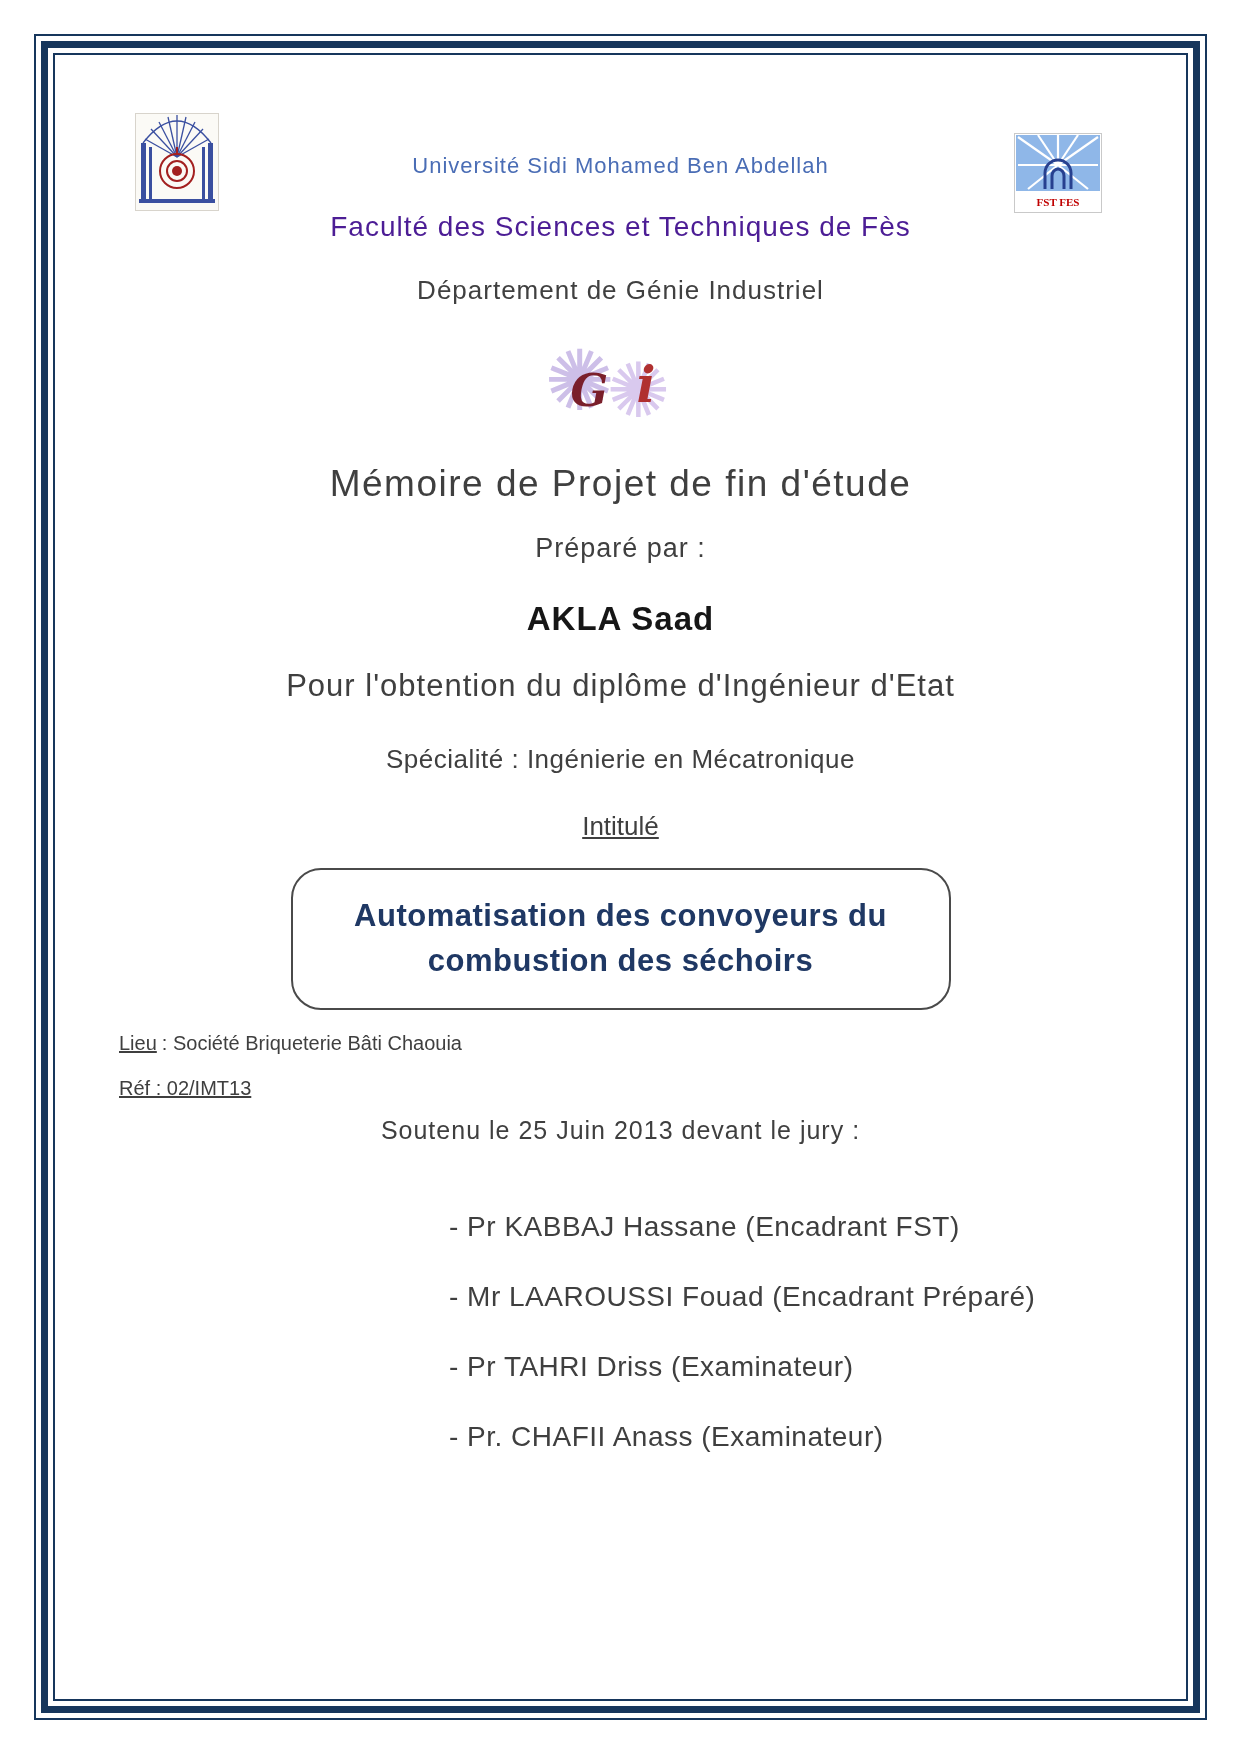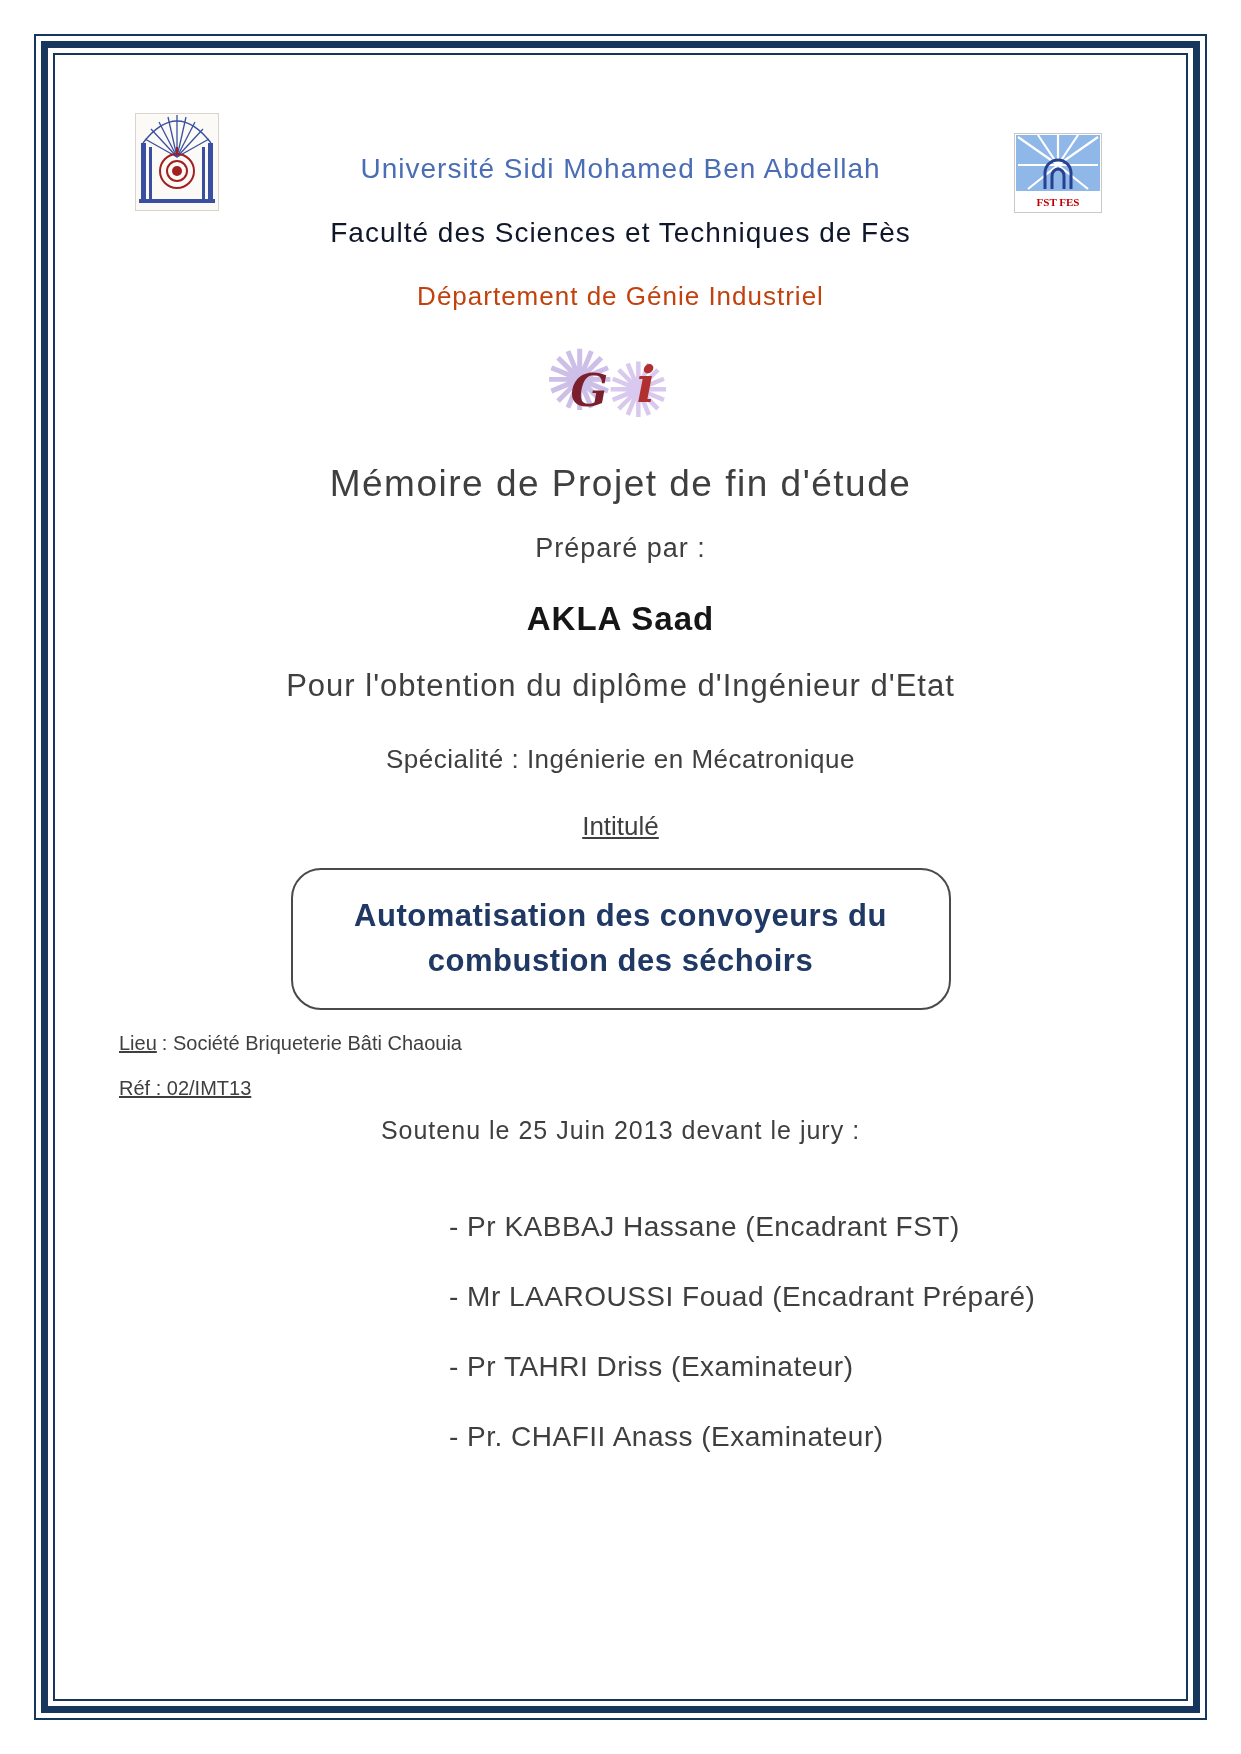--- a/index.html
+++ b/index.html
@@ -13,23 +13,23 @@
   
   .frame1 { position:absolute; inset:34px; border:2px solid #16365C; }
   .frame2 { position:absolute; inset:5px;  border:7px solid #16365C; }
   .frame3 { position:absolute; inset:5px;  border:2px solid #16365C; }
   .content{ position:absolute; inset:0; padding:58px 64px 0; box-sizing:border-box; overflow:hidden; }
 
   
   .header { position:relative; text-align:center; min-height:212px; }
   .logo-usmba { position:absolute; left:16px; top:0; }
   .logo-fst   { position:absolute; right:20px; top:20px; }
-  .h-university { font-size:28px; color:#4a6db5; padding-top:40px; letter-spacing:1px; }
-  .h-faculty    { font-size:28px; color:#0f172a; margin-top:32px; letter-spacing:1px; }
-  .h-department { font-size:26px; color:#c2410c; margin-top:32px; letter-spacing:1px; }
+  .h-university { font-size:22px; color:#4a6db5; padding-top:40px; letter-spacing:1px; }
+  .h-faculty    { font-size:28px; color:#4c1d95; margin-top:32px; letter-spacing:1px; }
+  .h-department { font-size:26px; color:#404040; margin-top:32px; letter-spacing:1px; }
 
   
   .gi { position:relative; width:160px; height:96px; margin:16px auto 0; }
   .gi .burst { position:absolute; font-size:84px; line-height:84px; color:#cdbfe8; }
   .gi .burst-left  { left:4px;  top:-2px; }
   .gi .burst-right { left:66px; top:8px; font-size:76px; color:#d9c9ee; }
   .gi .letter { position:absolute; font-family:"DejaVu Serif", serif; font-style:italic; font-weight:bold; }
   .gi .letter-g { left:30px; top:24px; font-size:44px; color:#7a1f2b; }
   .gi .letter-i { left:96px; top:14px; font-size:50px; color:#b03030; }
 

